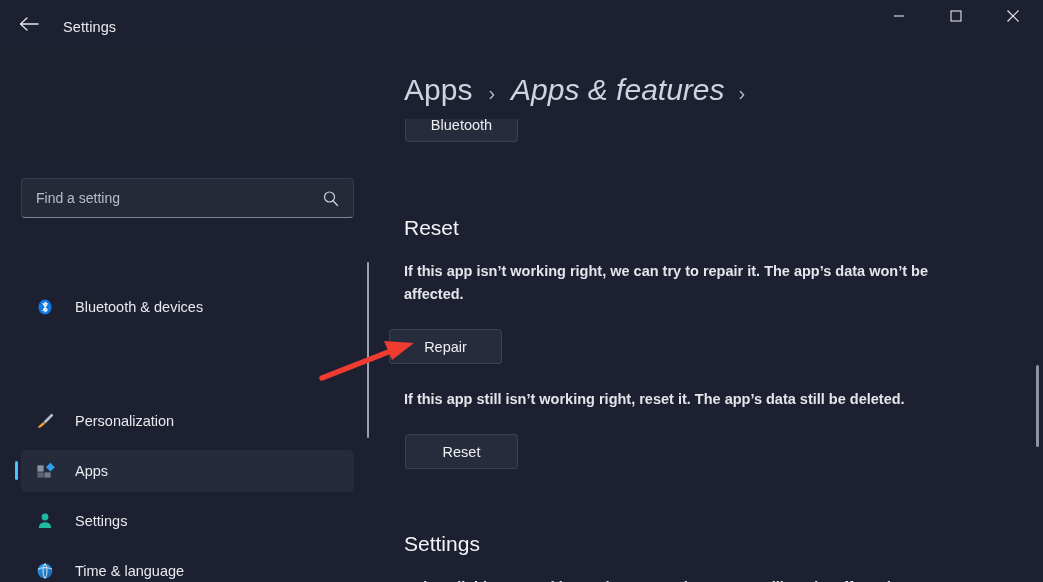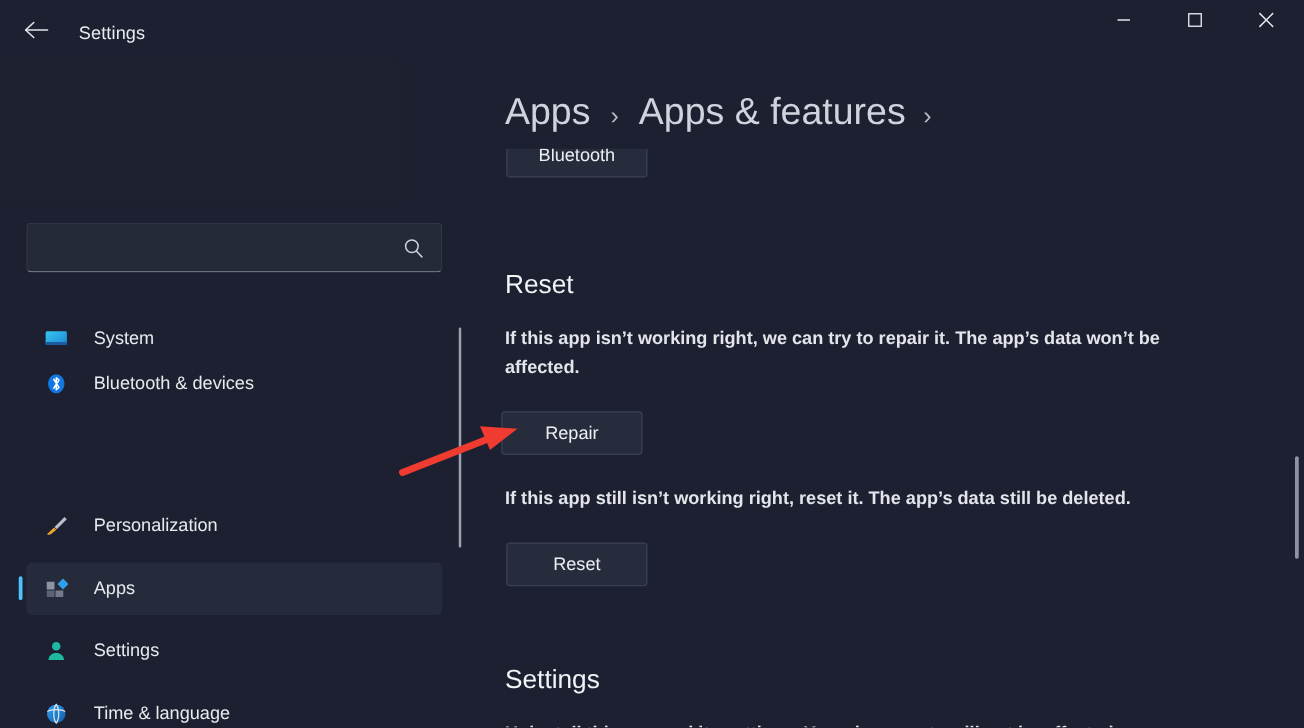--- a/index.html
+++ b/index.html
@@ -100,41 +100,41 @@
     position: absolute; left: 375px; top: 46px; width: 668px; height: 73px;
     background: #1c2030;
   }
   #breadcrumb {
     position: absolute; left: 29px; top: 25px;
     display: flex; align-items: baseline; white-space: nowrap;
   }
   .crumb {
     font-size: 30px; color: #cfd3dd; line-height: 38px; cursor: pointer;
   }
-  .crumb.current { color: #cfd3dd; }
+  .crumb.current { color: #cfd3dd; font-style: italic; }
   .crumb-sep {
     font-size: 20px; color: #b5bac6; margin: 0 16px; line-height: 38px;
   }
   .crumb-sep.trailing { margin-left: 14px; }
 
   #content-body {
     position: absolute; left: 375px; top: 119px; width: 668px; height: 463px;
     overflow: hidden;
   }
   .btn {
     position: absolute; height: 35px;
     background: #272c3c; border: 1px solid #3b4154;
     border-radius: 3px;
     color: #eceef2; font-size: 14.5px;
     font-family: "Liberation Sans", sans-serif;
     display: flex; align-items: center; justify-content: center;
     cursor: pointer;
   }
   #btn-terminate { left: 30px; top: -12px; width: 113px; }
-  #btn-repair    { left: 26px; top: 210px; width: 113px; }
+  #btn-repair    { left: 14px; top: 210px; width: 113px; }
   #btn-reset     { left: 30px; top: 315px; width: 113px; }
 
   .section-heading {
     position: absolute; left: 29px;
     font-size: 21px; color: #f2f3f6; line-height: 27px;
     font-weight: 400;
   }
   #head-reset     { top: 95px; }
   #head-uninstall { top: 411px; }
 
@@ -200,43 +200,29 @@
         </svg>
       </span>
     </div>
   </div>
 
   <div id="sidebar">
 
     <div id="profile-card"></div>
 
     <div id="search-box">
+      <input id="search-input" type="text" placeholder="Find a setting" style="">
       <span id="search-icon">
         <svg width="20" height="20" viewBox="0 0 20 20">
           <circle cx="8.5" cy="8" r="5" stroke="#cfd3dd" stroke-width="1.2" fill="none"></circle>
           <path d="M12.3 12 L16.5 16.5" stroke="#cfd3dd" stroke-width="1.2" stroke-linecap="round"></path>
         </svg>
       </span>
     </div>
 
-    <div class="nav-item" style="top:204px">
-      <span class="nav-icon">
-        <svg width="20" height="20" viewBox="0 0 20 20">
-          <defs>
-              <linearGradient id="gMon" x1="0" y1="0" x2="1" y2="1">
-            <stop offset="0" stop-color="#39c6f0"></stop>
-                <stop offset="1" stop-color="#1a87d6"></stop>
-          </linearGradient>
-            </defs>
-          <rect x="1.5" y="4" width="17" height="11" rx="1.2" fill="url(#gMon)"></rect>
-          <rect x="1.5" y="12.6" width="17" height="2.4" rx="0.6" fill="#1b5b9e"></rect>
-        </svg>
-      </span>
-      <span class="nav-label">System</span>
-    </div>
 
     <div class="nav-item" style="top:240px">
       <span class="nav-icon">
         <svg width="20" height="20" viewBox="0 0 20 20">
           <ellipse cx="10" cy="10" rx="6.6" ry="7.6" fill="#1277e0"></ellipse>
           <path d="M8 6.4 L12.2 13 L10 14.8 L10 5.2 L12.2 7 L8 13.6" stroke="#ffffff" stroke-width="1.15" fill="none" stroke-linejoin="round" stroke-linecap="round"></path>
         </svg>
       </span>
       <span class="nav-label">Bluetooth &amp; devices</span>
     </div>

